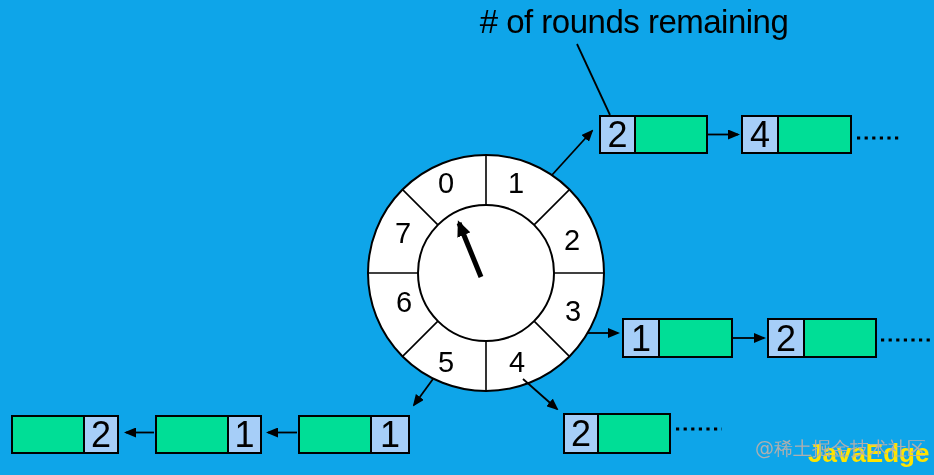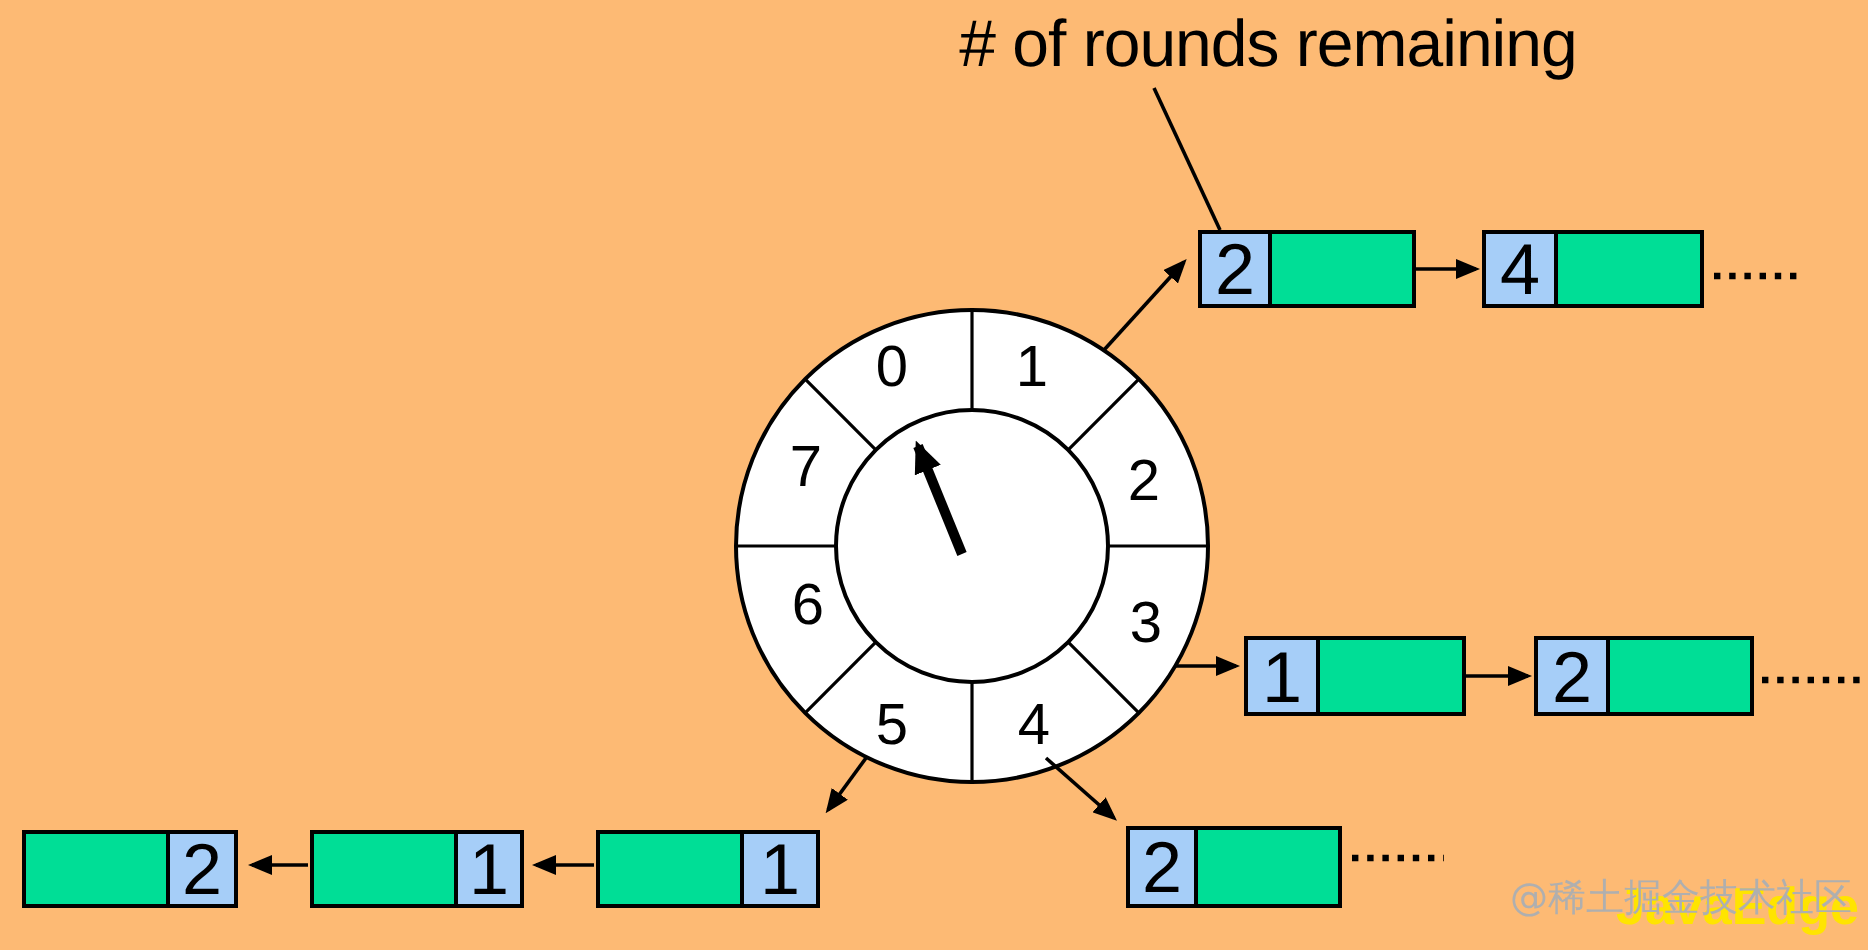--- a/index.html
+++ b/index.html
@@ -1,16 +1,16 @@
 <!DOCTYPE html>
 <html><head>
 <meta charset="utf-8">
 <style>
   html,body{margin:0;padding:0;background:#fff;}
-  .stage{position:relative;width:934px;height:475px;background:#fdba74;overflow:hidden;
+  .stage{position:relative;width:934px;height:475px;background:#0ea5e9;overflow:hidden;
          font-family:"Liberation Sans",sans-serif;}
   svg{display:block;}
   .ln{stroke:#000;stroke-width:1.8;fill:none;}
   .spoke{stroke:#000;stroke-width:1.6;fill:none;}
   .ring{fill:#ffffff;stroke:#000;stroke-width:2;}
   .dots{stroke:#000;stroke-width:3.2;stroke-dasharray:3.2 4.4;fill:none;}
   .cell{stroke:#000;stroke-width:2;}
   .node-num{font-size:36px;fill:#000;text-anchor:middle;font-family:"Liberation Sans",sans-serif;}
   .slot-num{font-size:29px;fill:#000;text-anchor:middle;font-family:"Liberation Sans",sans-serif;}
   .title-txt{font-size:33px;letter-spacing:-0.5px;fill:#000;text-anchor:middle;

